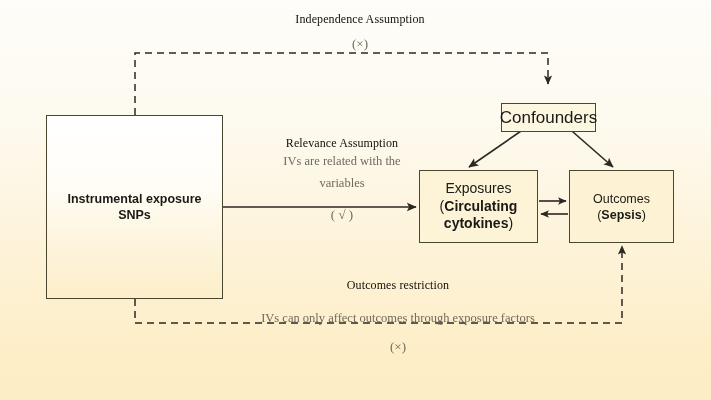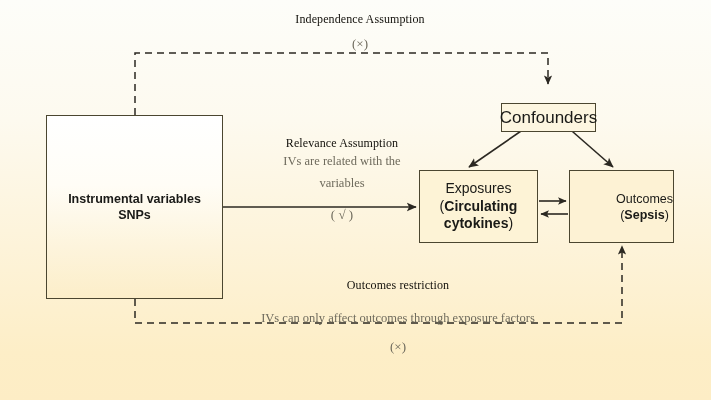--- a/index.html
+++ b/index.html
@@ -55,21 +55,20 @@
     left: 419px; top: 170px;
     width: 119px; height: 73px;
     background: #fdf3d6;
     font-size: 14px;
   }
   #node-outcomes {
     left: 569px; top: 170px;
     width: 105px; height: 73px;
     background: #fdf2d4;
     font-size: 12.5px;
-    justify-content: flex-end;
   }
   .b { font-weight: bold; }
 
   
   .ann {
     position: absolute;
     text-align: center;
     z-index: 4;
   }
   .ann-title {
@@ -125,21 +124,21 @@
 
     <path d="M 557 118 L 613 167" fill="none" stroke="#2b2822" stroke-width="1.6" marker-end="url(#arrow)"></path>
 
     <path d="M 539 201 L 566 201" fill="none" stroke="#2b2822" stroke-width="1.6" marker-end="url(#arrow-sm)"></path>
 
     <path d="M 568 214 L 541 214" fill="none" stroke="#2b2822" stroke-width="1.6" marker-end="url(#arrow-sm)"></path>
   </svg>
 
   <div class="node" id="node-iv">
     <div class="node-inner">
-      <div>Instrumental variables</div>
+      <div>Instrumental exposure</div>
       <div>SNPs</div>
     </div>
   </div>
 
   <div class="node" id="node-confounders">
     <div class="node-inner">Confounders</div>
   </div>
 
   <div class="node" id="node-exposures">
     <div class="node-inner">

